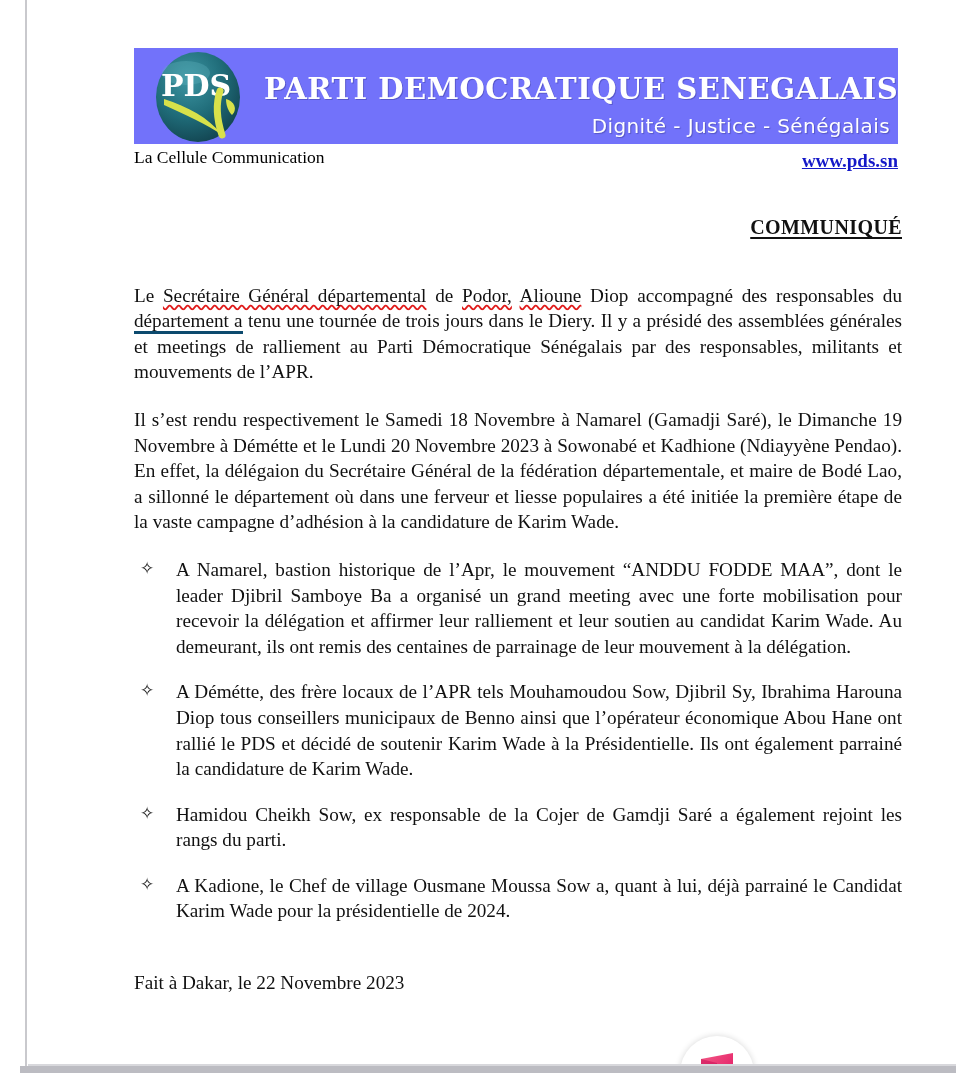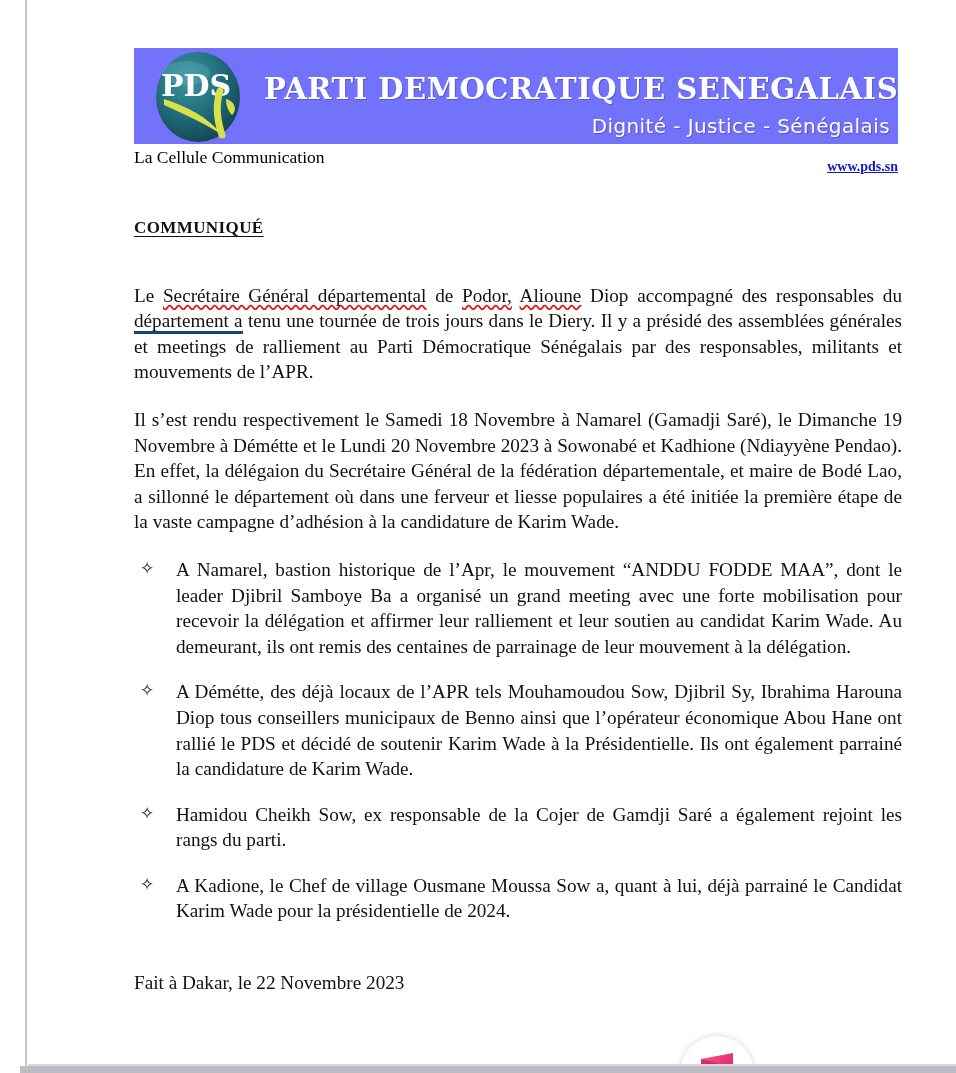--- a/index.html
+++ b/index.html
@@ -100,44 +100,44 @@
     top: 0;
     font-family: "Liberation Serif", serif;
     font-weight: 400;
     font-size: 17.5px;
     color: #000000;
     white-space: nowrap;
   }
   #website-link {
     position: absolute;
     right: 0;
-    top: 12px;
+    top: 3px;
     font-family: "Liberation Serif", serif;
     font-weight: 700;
-    font-size: 14px;
+    font-size: 19px;
     color: #1418c8;
     text-decoration: underline;
     white-space: nowrap;
     cursor: pointer;
   }
 
   
   #body-area {
     position: absolute;
     left: 114px;
     top: 215px;
     width: 768px;
     font-size: 19.2px;
     line-height: 25.6px;
     color: #111111;
   }
   #doc-title {
-    text-align: left;
+    text-align: right;
     font-weight: 700;
-    font-size: 17px;
+    font-size: 20px;
     letter-spacing: 0.4px;
     margin: 0 0 42px 0;
   }
   #doc-title span {
     text-decoration: underline;
     text-underline-offset: 3px;
   }
 
   p.para {
     margin: 0 0 22px 0;
@@ -253,21 +253,21 @@
 
     <p class="para">Il s’est rendu respectivement le Samedi 18 Novembre à Namarel (Gamadji Saré), le Dimanche 19 Novembre à Démétte et le Lundi 20 Novembre 2023 à Sowonabé et Kadhione  (Ndiayyène Pendao). En effet, la délégaion du Secrétaire Général de la fédération départementale, et maire de Bodé Lao, a sillonné le département où dans une ferveur et liesse populaires a été initiée la première étape de la vaste campagne d’adhésion à la candidature de Karim Wade.</p>
 
     <ul class="bullets">
       <li>
         <span class="bullet-glyph">✧</span>
         <span>A Namarel, bastion historique de l’Apr, le mouvement “ANDDU FODDE MAA”, dont le leader Djibril Samboye Ba a organisé un grand meeting avec une forte mobilisation pour recevoir la délégation et affirmer leur ralliement et leur soutien au candidat Karim Wade. Au demeurant, ils ont remis des centaines de parrainage de leur mouvement à la délégation.</span>
       </li>
       <li>
         <span class="bullet-glyph">✧</span>
-        <span>A Démétte,  des  déjà locaux de l’APR tels Mouhamoudou Sow, Djibril Sy, Ibrahima Harouna Diop tous conseillers municipaux de Benno ainsi que l’opérateur économique Abou Hane ont rallié le PDS et décidé de soutenir Karim Wade à la Présidentielle. Ils ont également parrainé la candidature de Karim Wade.</span>
+        <span>A Démétte,  des  frère locaux de l’APR tels Mouhamoudou Sow, Djibril Sy, Ibrahima Harouna Diop tous conseillers municipaux de Benno ainsi que l’opérateur économique Abou Hane ont rallié le PDS et décidé de soutenir Karim Wade à la Présidentielle. Ils ont également parrainé la candidature de Karim Wade.</span>
       </li>
       <li>
         <span class="bullet-glyph">✧</span>
         <span>Hamidou Cheikh Sow, ex responsable de la Cojer de Gamdji Saré a également rejoint les rangs du parti.</span>
       </li>
       <li>
         <span class="bullet-glyph">✧</span>
         <span>A Kadione, le Chef de village Ousmane  Moussa Sow a,  quant à lui, déjà parrainé le Candidat Karim Wade pour la présidentielle de 2024.</span>
       </li>
     </ul>

